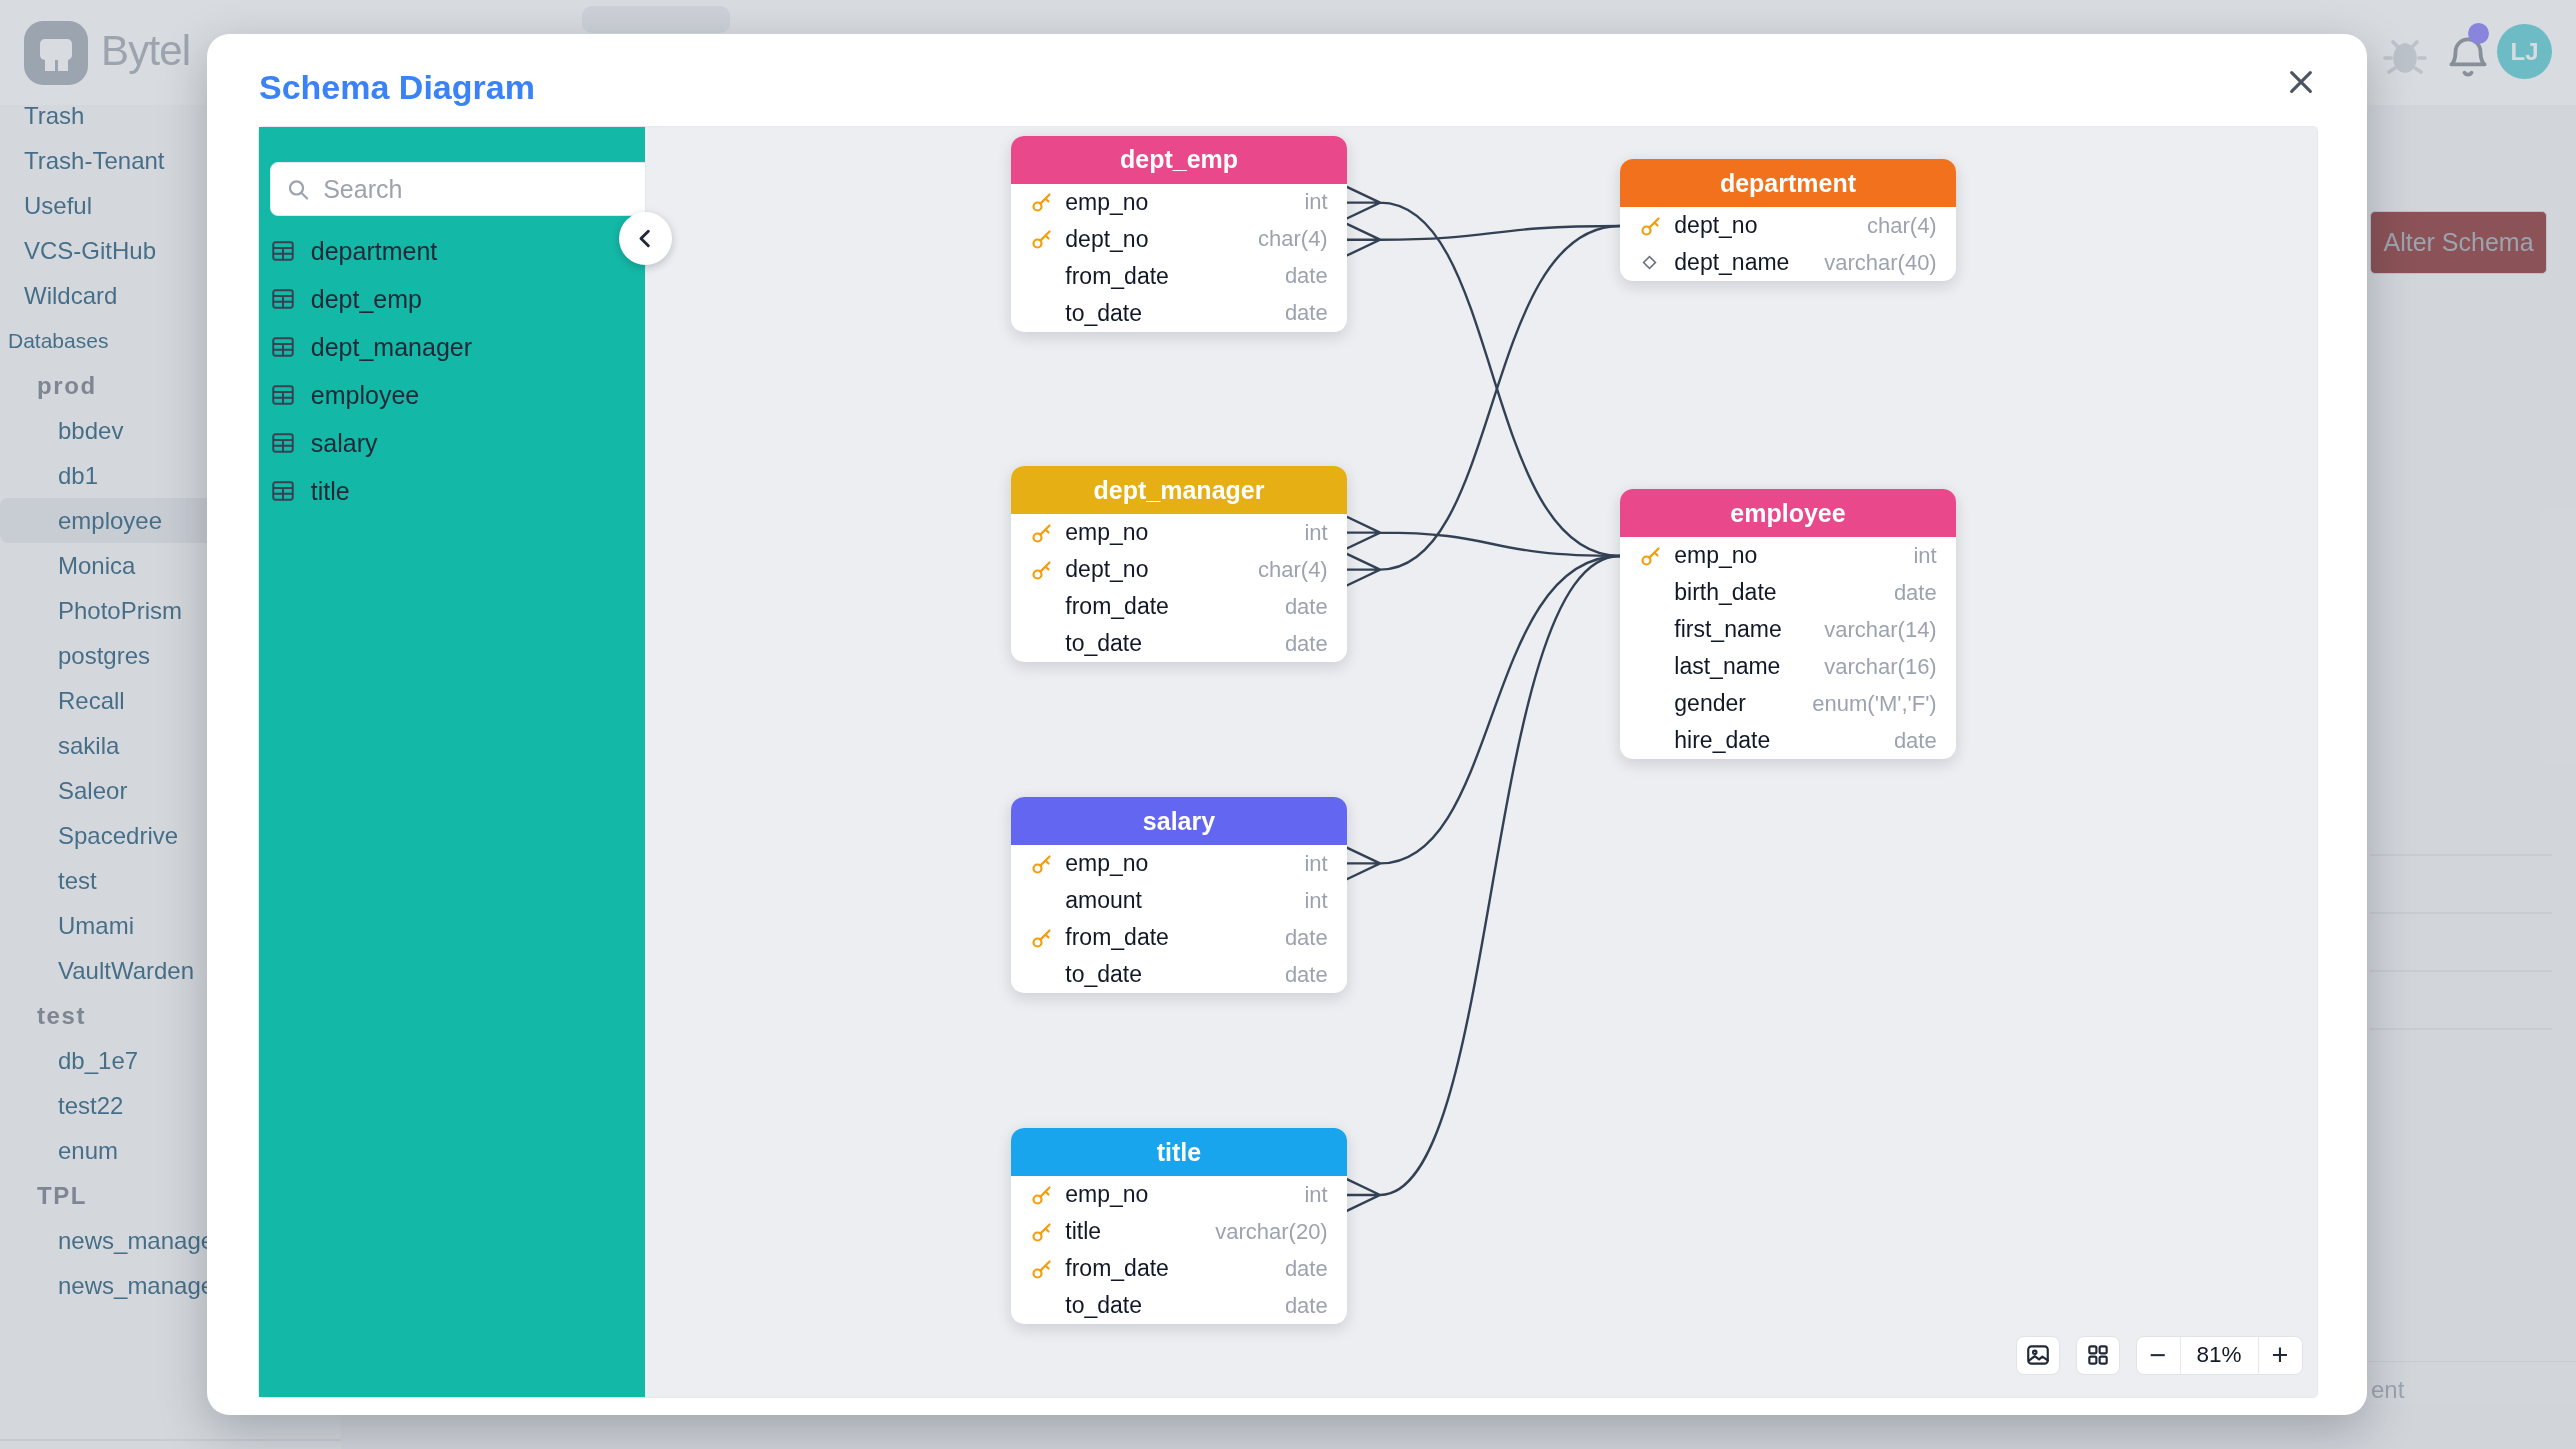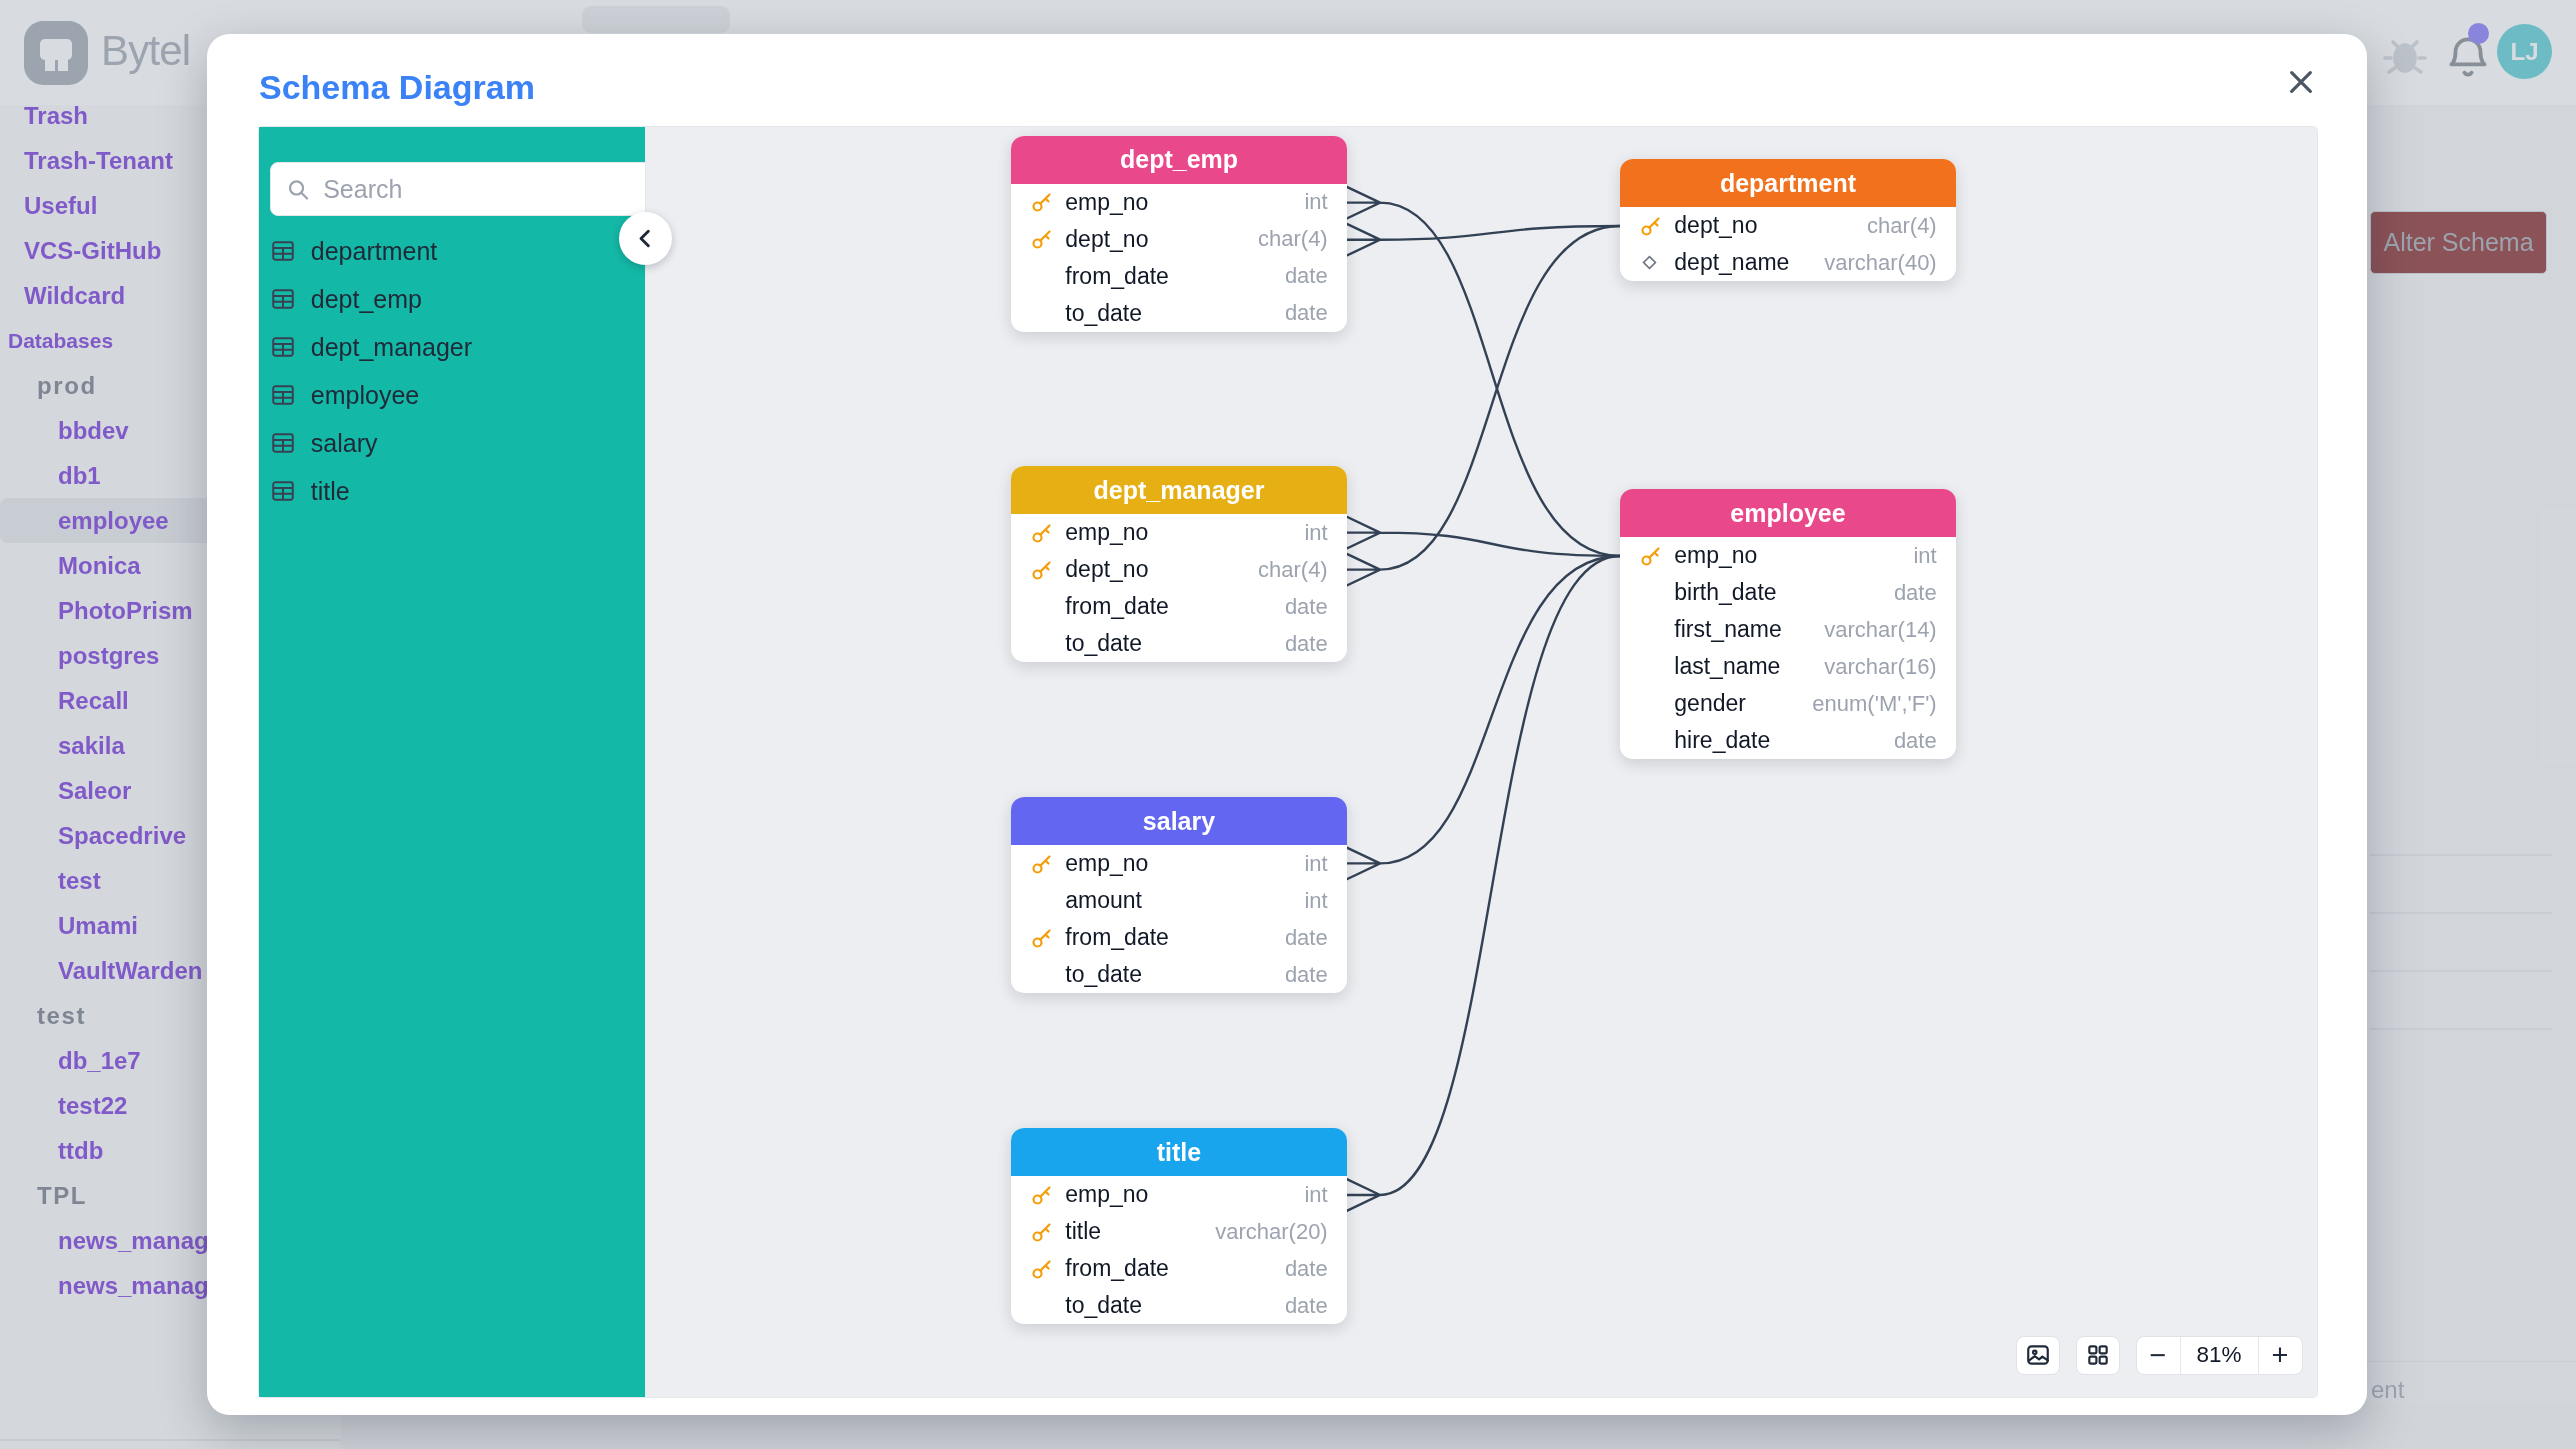--- a/index.html
+++ b/index.html
@@ -9,21 +9,21 @@
   
   #app{position:absolute;inset:0;background:#fff;}
   .app-header{position:absolute;left:0;top:0;right:0;height:105px;background:#fff;border-bottom:1.6px solid #E5E7EB;}
   .logo-box{position:absolute;left:24px;top:21px;width:64px;height:64px;border-radius:19.3px;background:#9CA3AF;}
   .logo-face{position:absolute;left:16px;top:17.7px;width:32px;height:21px;background:#fff;border-radius:4.8px;}
   .logo-leg{position:absolute;top:37px;width:9.7px;height:13px;background:#fff;}
   .logo-text{position:absolute;left:101px;top:27px;font-size:42px;font-weight:400;color:#9CA3AF;letter-spacing:-0.8px;}
   .header-pill{position:absolute;left:582px;top:6.4px;width:148px;height:27px;border-radius:9.7px;background:#EDEFF2;}
   .app-sidebar{position:absolute;left:0;top:105px;bottom:0;width:341px;background:#F9FAFB;}
   .sb-list{position:absolute;left:0;top:-12px;right:0;}
-  .sb-row{height:45px;display:flex;align-items:center;font-size:24px;color:#6d28d9;white-space:nowrap;font-weight:bold;}
+  .sb-row{height:45px;display:flex;align-items:center;font-size:24px;color:#0c4a6e;white-space:nowrap;}
   .sb-row.t-item{padding-left:24px;}
   .sb-row.t-section{padding-left:8px;font-size:21px;}
   .sb-row.t-env{padding-left:37px;font-size:24px;font-weight:700;letter-spacing:1.6px;color:#6B7280;}
   .sb-row.t-db{padding-left:58px;}
   .sb-row.hl{background:#E5E7EB;border-radius:8px;margin-right:4.8px;}
   .sb-divider{position:absolute;left:0;right:0;top:1334px;height:1.6px;background:#E5E7EB;}
   .sb-archive{position:absolute;left:24px;top:1343px;display:flex;align-items:center;gap:21px;color:#9CA3AF;font-size:25px;}
   .app-main{position:absolute;left:341px;top:105px;right:0;bottom:0;background:#F6F7F9;}
   .editor-sheet{position:absolute;left:4.8px;top:32px;width:1729px;height:1282px;background:#fff;border-radius:16px;}
   .alter-btn{position:absolute;left:2029px;top:106px;width:175px;height:61px;border-radius:5px;border:1.6px solid #D1D5DB;background:#7f1d1d;color:#9CA3AF;font-size:25px;display:flex;align-items:center;justify-content:center;}
@@ -110,21 +110,21 @@
         <div class="sb-row t-db">Recall</div>
         <div class="sb-row t-db">sakila</div>
         <div class="sb-row t-db">Saleor</div>
         <div class="sb-row t-db">Spacedrive</div>
         <div class="sb-row t-db">test</div>
         <div class="sb-row t-db">Umami</div>
         <div class="sb-row t-db">VaultWarden</div>
         <div class="sb-row t-env">test</div>
         <div class="sb-row t-db">db_1e7</div>
         <div class="sb-row t-db">test22</div>
-        <div class="sb-row t-db">ttdb</div>
+        <div class="sb-row t-db">enum</div>
         <div class="sb-row t-env">TPL</div>
         <div class="sb-row t-db">news_manage</div>
         <div class="sb-row t-db">news_manage</div>
       </div>
     <div class="sb-divider"></div>
     <div class="sb-archive">
       <svg width="32" height="32" viewBox="0 0 24 24" fill="none" stroke="#9CA3AF" stroke-width="2" stroke-linecap="round" stroke-linejoin="round">
         <rect x="3" y="4" width="18" height="5" rx="1"></rect>
           <path d="M5 9v9a2 2 0 0 0 2 2h10a2 2 0 0 0 2-2V9"></path>
           <path d="M10 13h4"></path>

